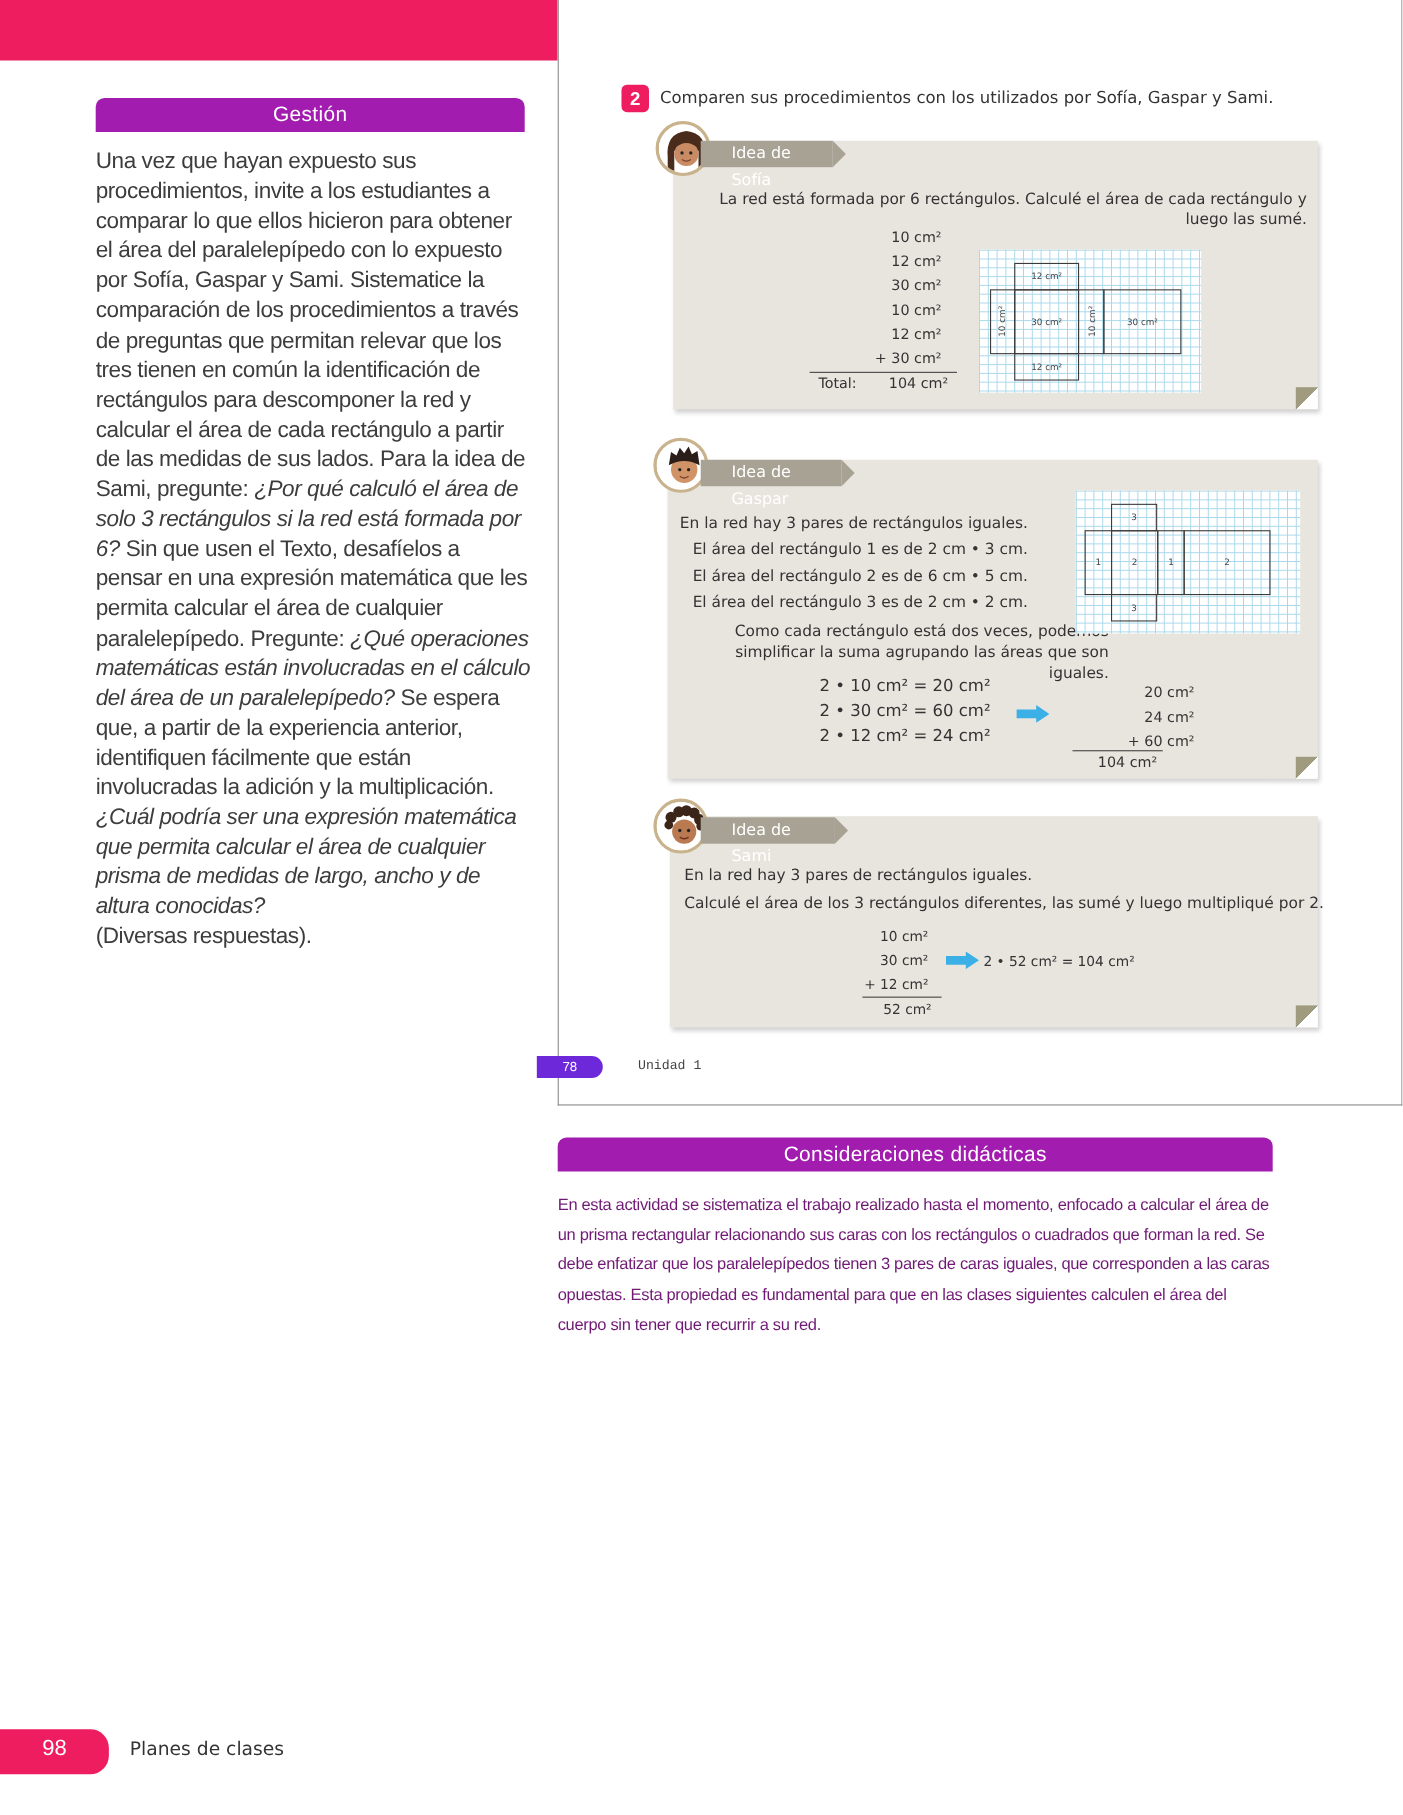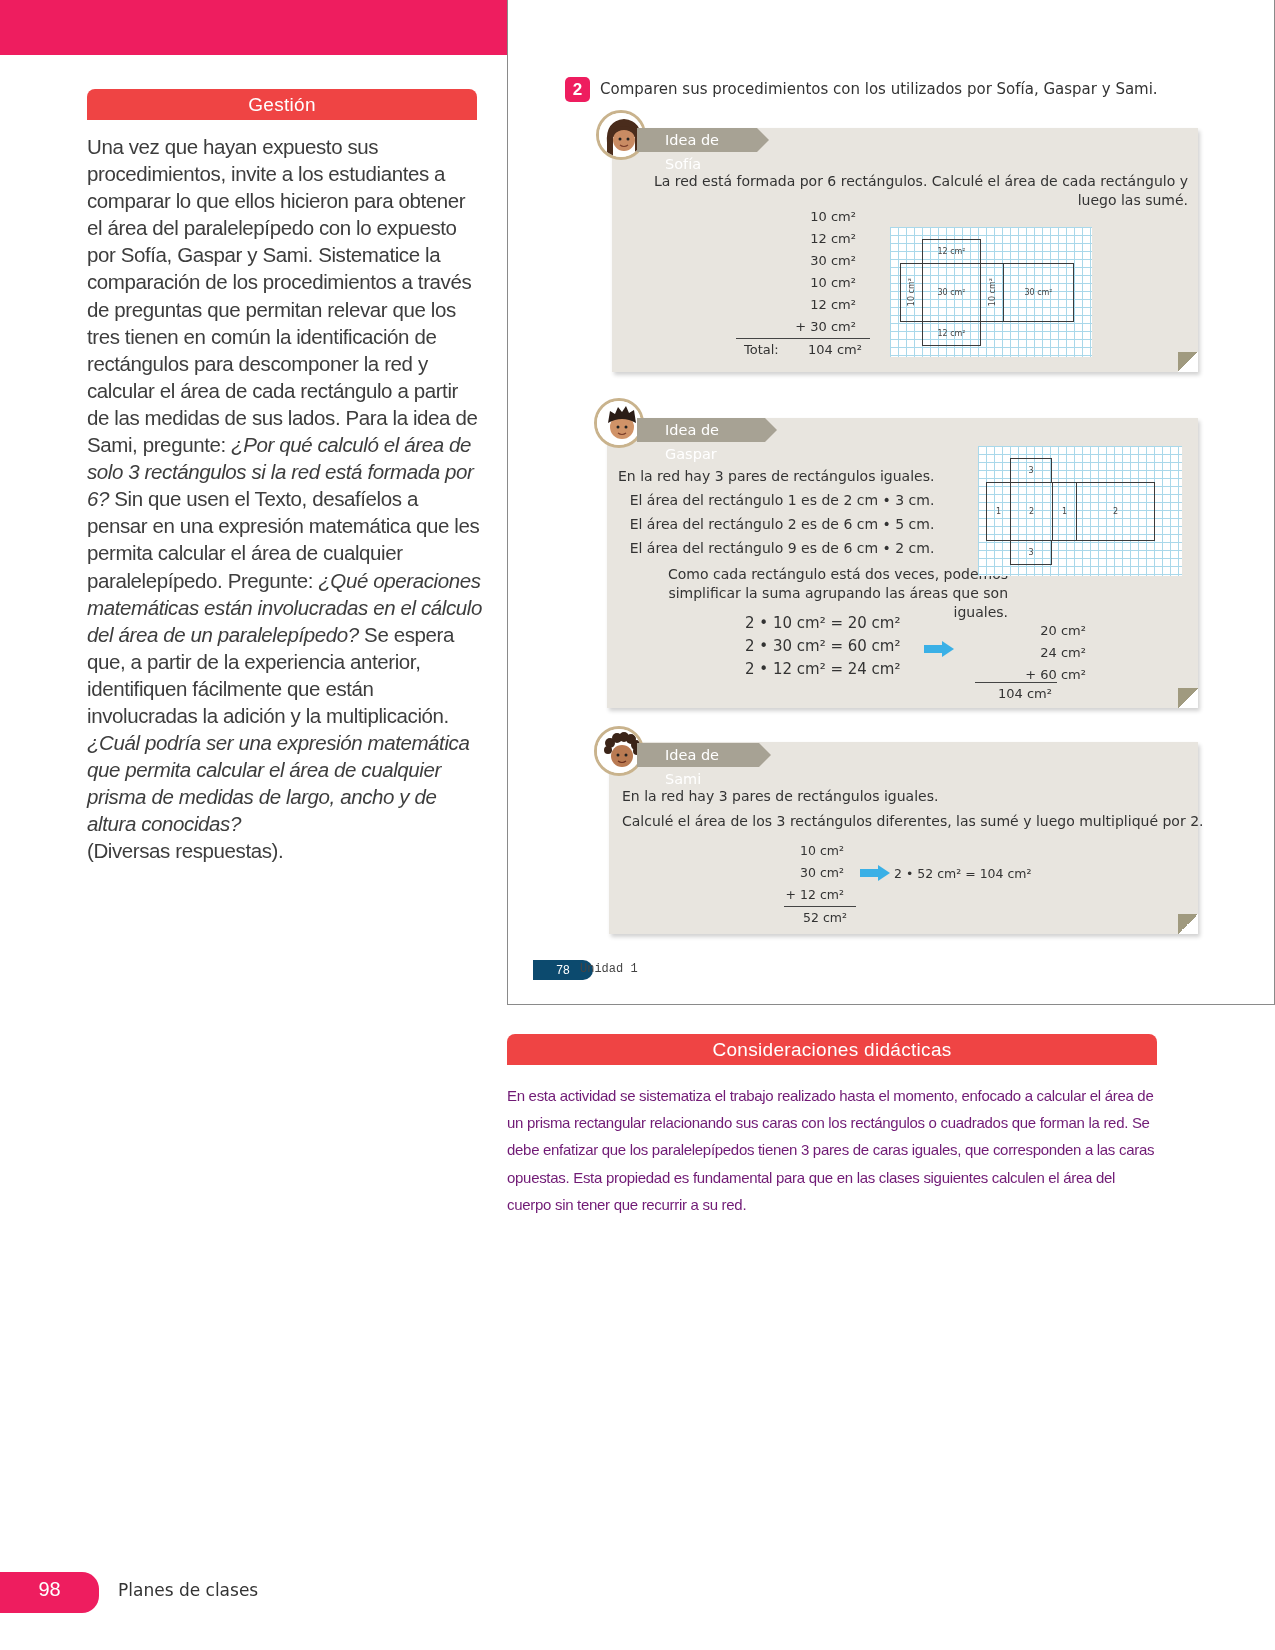--- a/index.html
+++ b/index.html
@@ -2,21 +2,21 @@
 <html><head>
 <meta charset="utf-8">
 <style>
   * { box-sizing: border-box; margin: 0; padding: 0; }
   html, body { width: 1275px; height: 1650px; background: #ffffff; overflow: hidden; }
   body { position: relative; font-family: "Liberation Sans", sans-serif; color: #3a3a3a; }
 
   .top-band { position: absolute; left: 0; top: 0; width: 507px; height: 55px; background: #ee1d5f; }
 
   
-  .section-header { position: absolute; height: 31px; background: #ef4444; color: #fff;
+  .section-header { position: absolute; height: 31px; background: #a21caf; color: #fff;
     font-size: 19px; text-align: center; line-height: 31px; border-radius: 8px 8px 0 0; letter-spacing: 0.3px; }
   .gestion-header { left: 87px; top: 89px; width: 390px; }
   .gestion-body { position: absolute; left: 87px; top: 133px; width: 395px; font-size: 20.5px;
     line-height: 27.1px; color: #3d3d3d; letter-spacing: -0.4px; }
   .gestion-body p { margin: 0; }
   .gestion-body em { font-style: italic; }
 
   
   .student-page { position: absolute; left: 507px; top: 0; width: 768px; height: 1005px;
     border: 1px solid #8a8a8a; border-top: none; background: #fff; }
@@ -50,22 +50,22 @@
 
   .grid-box { position: absolute; background-color: #ffffff;
     background-image: linear-gradient(#a9d8ea 1px, transparent 1px), linear-gradient(90deg, #a9d8ea 1px, transparent 1px);
     background-size: 8px 8px; }
   .rect { position: absolute; border: 1px solid #3b3b3b; font-size: 8px; color: #444;
     display: flex; align-items: center; justify-content: center; font-family: "DejaVu Sans", sans-serif; }
   .vert { writing-mode: vertical-rl; transform: rotate(180deg); }
 
   .arrow { position: absolute; width: 30px; height: 16px; }
 
-  .page-footer-num { position: absolute; left: 533px; top: 960px; width: 60px; height: 20px;
-    background: #0c4a6e; color: #fff; font-size: 12px; text-align: center; line-height: 20px;
+  .page-footer-num { position: absolute; left: 488px; top: 960px; width: 60px; height: 20px;
+    background: #6d28d9; color: #fff; font-size: 12px; text-align: center; line-height: 20px;
     border-radius: 0 10px 10px 0; }
   .page-footer-unit { position: absolute; left: 580px; top: 962px; font-size: 12px; color: #444; font-family: Liberation Mono, monospace; }
 
   .consid-header { left: 507px; top: 1034px; width: 650px; }
   .consid-body { position: absolute; left: 507px; top: 1082px; width: 650px; font-size: 15px;
     line-height: 27.2px; color: #701a75; letter-spacing: -0.3px; }
 
   .bottom-num { position: absolute; left: 0; top: 1572px; width: 99px; height: 41px; background: #ee1d5f;
     color: #fff; font-size: 20px; line-height: 34px; text-align: center; border-radius: 0 17px 17px 0; }
   .bottom-title { position: absolute; left: 118px; top: 1580px; font-size: 17px; color: #333; font-family: "DejaVu Sans", sans-serif; }
@@ -152,21 +152,21 @@
     <path d="M21 32 Q25 35 29 32" stroke="#7a3d2a" stroke-width="1.2" fill="none"></path>
     <path d="M10 50 Q25 38 40 50 Z" fill="#9a7bd0"></path>
   </svg>
 </div>
 <div class="tag" style="left:637px; top:418px; width:128px;">Idea de Gaspar</div>
 
 <div class="txt hand" style="left:618px; top:464px; line-height:24px;">
   <div>En la red hay 3 pares de rectángulos iguales.</div>
   <div>El área del rectángulo 1 es de 2 cm • 3 cm.</div>
   <div>El área del rectángulo 2 es de 6 cm • 5 cm.</div>
-  <div>El área del rectángulo 9 es de 6 cm • 2 cm.</div>
+  <div>El área del rectángulo 3 es de 2 cm • 2 cm.</div>
 </div>
 <div class="txt hand" style="left:618px; top:565px; width:390px;">Como cada rectángulo está dos veces, podemos simplificar la suma agrupando las áreas que son iguales.</div>
 
 <div class="txt hand" style="left:745px; top:612px; font-size:15px; line-height:23px;">
   <div>2 • 10 cm² = 20 cm²</div>
   <div>2 • 30 cm² = 60 cm²</div>
   <div>2 • 12 cm² = 24 cm²</div>
 </div>
 <svg class="arrow" style="left:924px; top:641px;" viewBox="0 0 30 16">
   <path d="M0 4 H18 V0 L30 8 L18 16 V12 H0 Z" fill="#3ab0e6"></path>

